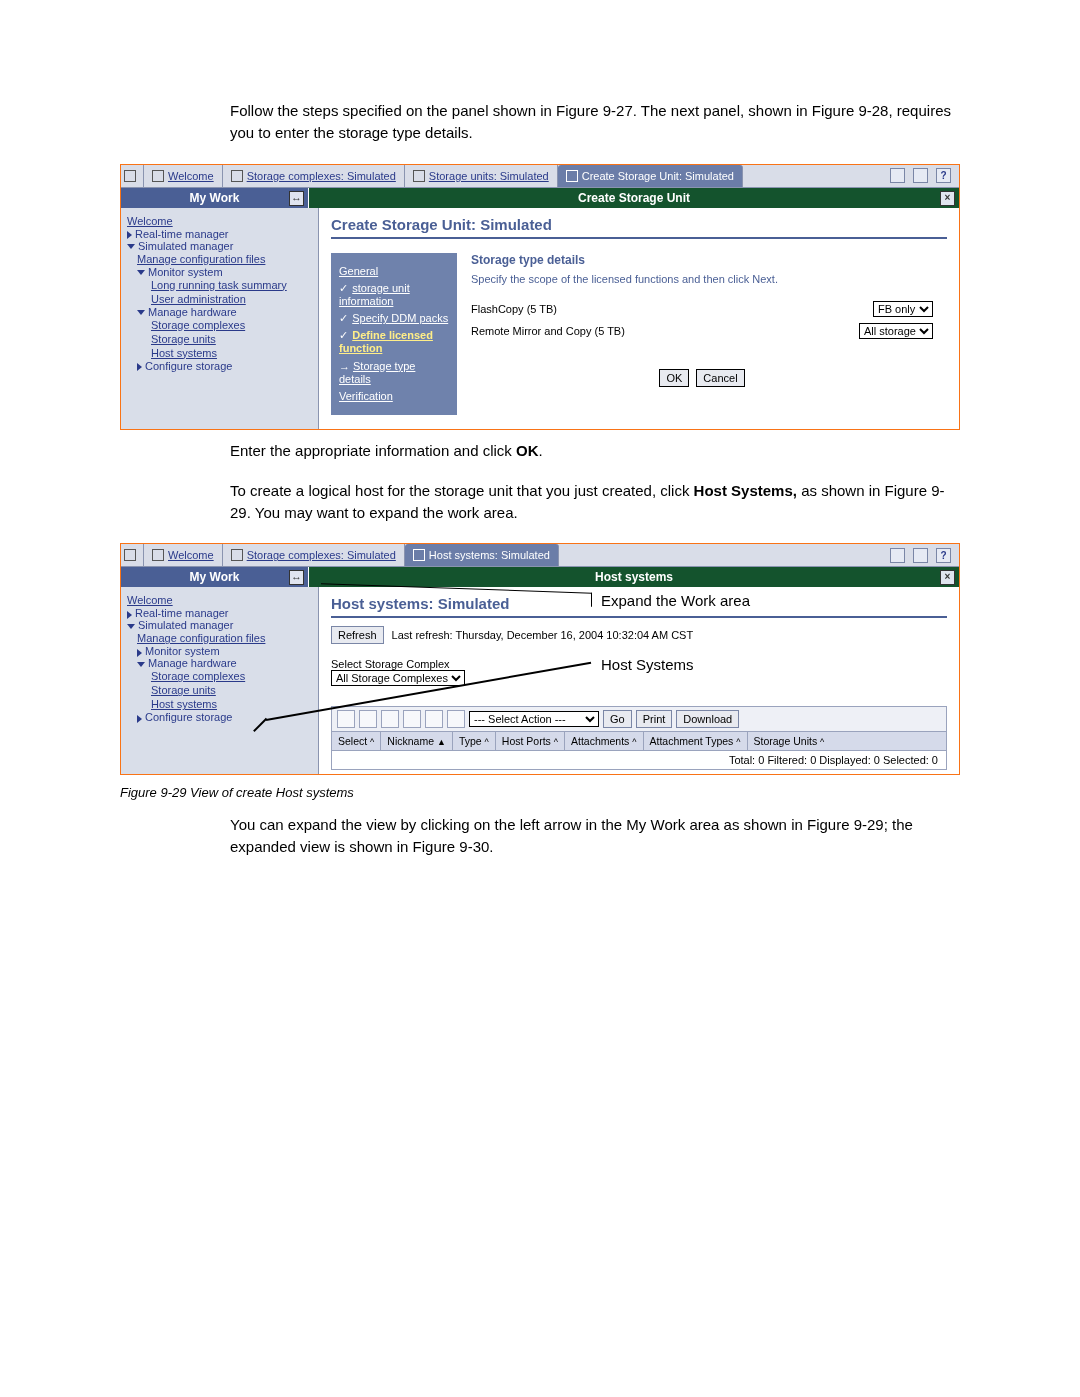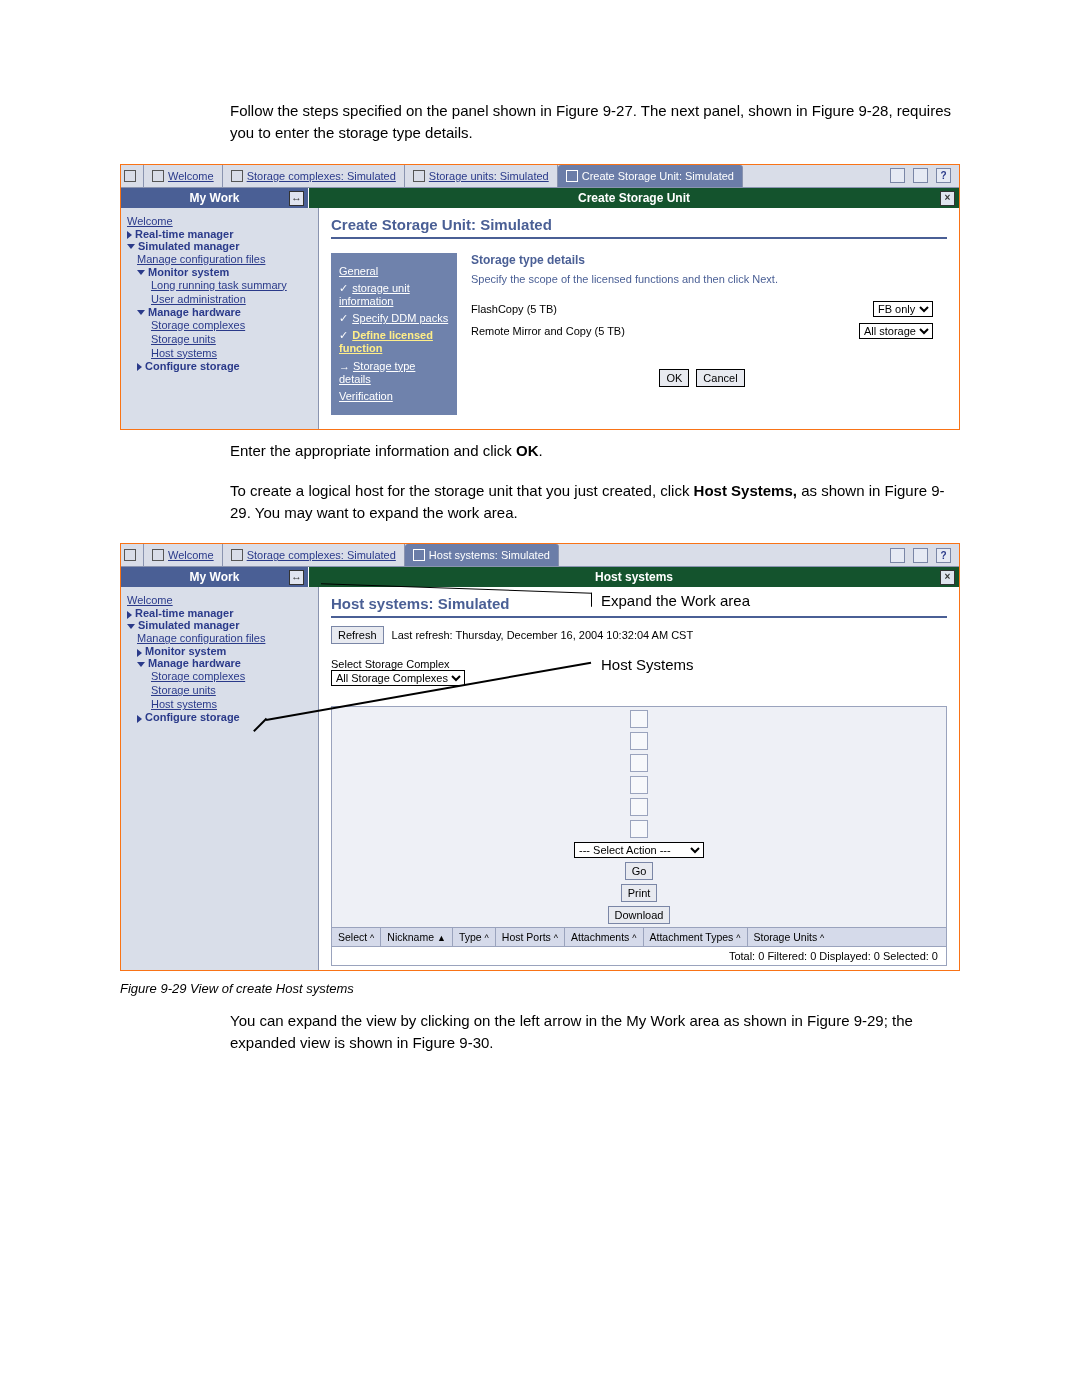--- a/index.html
+++ b/index.html
@@ -22,21 +22,21 @@
 .right-tools { margin-left:auto; display:flex; align-items:center; gap:8px; padding:0 8px; }
 .sq { width:13px; height:13px; border:1px solid #7a86a6; background:#e6eaf4; display:inline-block; }
 .headerbar { display:flex; height:20px; }
 .hb-left { width:187px; background:#4a5f95; color:#fff; font-weight:bold; font-size:12px; text-align:center; line-height:20px; position:relative; border-right:1px solid #fff; }
 .hb-left .expand { position:absolute; right:4px; top:3px; width:13px; height:13px; background:#e0e4ef; border:1px solid #333; color:#333; font-size:11px; line-height:11px; text-align:center; }
 .hb-right { flex:1; background:#14532d; color:#fff; font-weight:bold; font-size:12px; text-align:center; line-height:20px; position:relative; }
 .hb-right .close { position:absolute; right:4px; top:3px; width:13px; height:13px; background:#e0e4ef; border:1px solid #333; color:#333; font-size:10px; line-height:11px; text-align:center; }
 .fig-body { display:flex; }
 .sidebar { width:187px; background:#d9dee9; font-size:11px; padding:6px 4px 30px 6px; border-right:1px solid #8a94b0; }
 .sidebar a { color:#2a3a8a; text-decoration:underline; display:inline-block; margin:1px 0; }
-.sidebar .bold { color:#2a3a8a; font-weight:bold; }
+.sidebar .bold { color:#2a3a8a; font-weight:normal; }
 .sidebar .ind1 { padding-left:10px; }
 .sidebar .ind2 { padding-left:24px; }
 .sidebar .tri { display:inline-block; width:0; height:0; border-top:4px solid transparent; border-bottom:4px solid transparent; border-left:5px solid #2a3a8a; margin-right:3px; vertical-align:middle; }
 .sidebar .tri-down { display:inline-block; width:0; height:0; border-left:4px solid transparent; border-right:4px solid transparent; border-top:5px solid #2a3a8a; margin-right:3px; vertical-align:middle; }
 .main28 { flex:1; background:#fff; padding:8px 12px 14px 12px; }
 .page-title { color:#4a5f95; font-size:15px; font-weight:bold; border-bottom:2px solid #4a5f95; padding-bottom:4px; margin-bottom:14px; }
 .wizard-row { display:flex; }
 .wizard-nav { width:110px; background:#6f82ac; color:#fff; font-size:11px; padding:8px; }
 .wizard-nav .step { margin:4px 0; line-height:1.2; }
 .wizard-nav .step a { color:#fff; text-decoration:underline; }
@@ -50,21 +50,21 @@
 .field-row .lbl { flex:1; color:#000; }
 .select { border:1px solid #000; font-size:11px; height:16px; background:#fff; }
 .buttons { margin-top:30px; text-align:center; }
 .buttons button { border:1px solid #000; background:#e8eaf0; font-size:11px; height:18px; padding:0 6px; margin:0 2px; }
 
 .main29 { flex:1; background:#fff; padding:8px 12px 4px 12px; position:relative; font-size:11px; }
 .page-title29 { color:#4a5f95; font-size:15px; font-weight:bold; border-bottom:2px solid #4a5f95; padding-bottom:4px; margin-bottom:8px; }
 .refresh-row { display:flex; align-items:center; gap:8px; margin:6px 0 14px 0; }
 .btn { border:1px solid #7a86a6; background:#e8eaf0; font-size:11px; height:18px; padding:0 6px; }
 .lbl12 { font-size:11px; color:#000; }
-.toolbar { border:1px solid #9aa3bd; background:#eef0f6; display:flex; align-items:center; padding:3px 5px; gap:4px; margin-top:20px;flex-direction:column; }
+.toolbar { border:1px solid #9aa3bd; background:#eef0f6; display:flex; align-items:center; padding:3px 5px; gap:4px; margin-top:20px; }
 .tb-icon { width:16px; height:16px; border:1px solid #9aa3bd; background:#f7f8fb; }
 .table-head { display:flex; background:#d5daea; border:1px solid #9aa3bd; border-top:none; font-size:10.5px; }
 .th { padding:3px 6px; border-right:1px solid #9aa3bd; white-space:nowrap; }
 .th .caret { font-size:9px; }
 .table-foot { text-align:right; padding:3px 8px; font-size:11px; background:#fff; border:1px solid #9aa3bd; border-top:none; }
 
 .anno-label { position:absolute; font-size:15px; color:#000; }
 .anno-line { position:absolute; background:#000; height:1.5px; }
 </style>
 </head>

